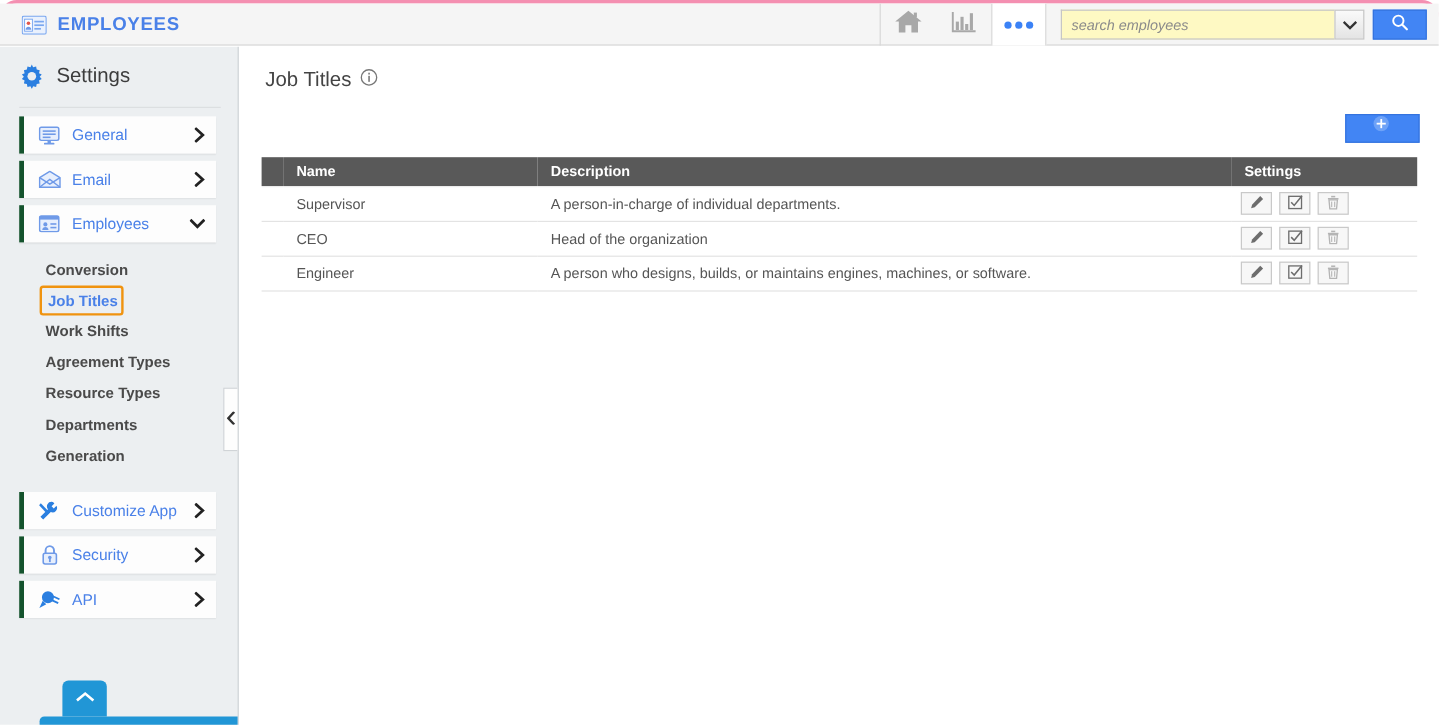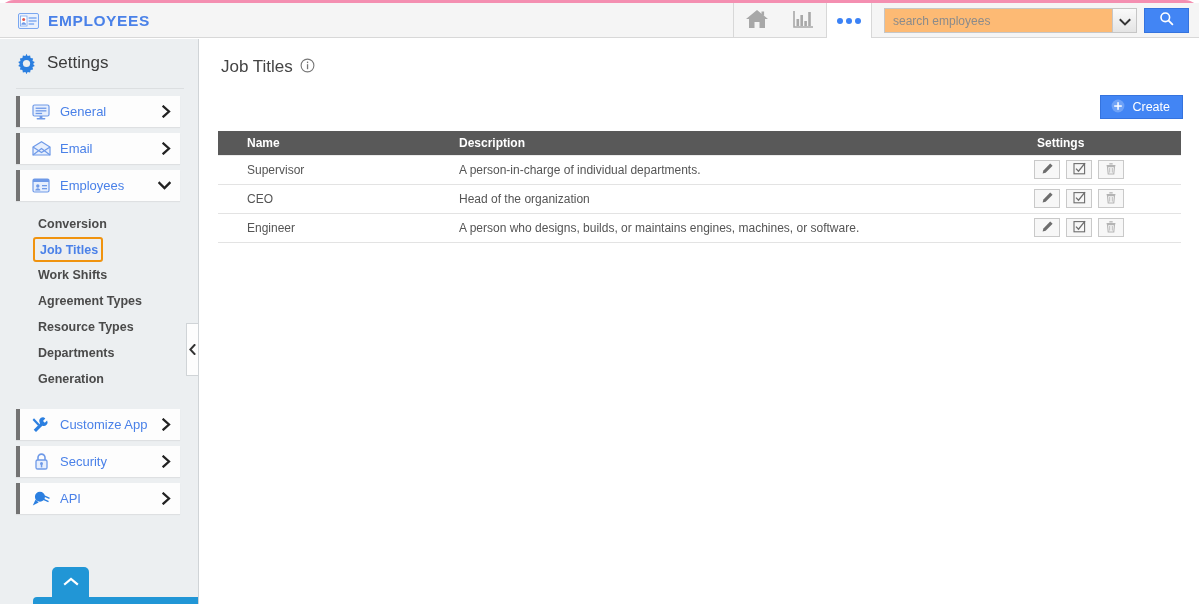--- a/index.html
+++ b/index.html
@@ -55,24 +55,25 @@
   }
   .dots { display: flex; gap: 3px; }
   .dots i { width: 6px; height: 6px; border-radius: 50%; background: #3b82f6; display:block; }
 
   .search-wrap {
     display: flex; align-items: center; padding: 0 10px 0 12px;
   }
   .search-input {
     width: 228px; height: 25px;
     border: 1px solid #c6c6c6; border-right: none;
-    background: #fdba74; padding: 0 8px;
+    background: #fef9c3; padding: 0 8px;
     font-size: 12px; color: #555;
     font-family: "Liberation Sans", sans-serif;
     outline: none;
+    font-style: italic;
   }
   .search-input::placeholder { color: #8b8b8b; }
   .search-caret {
     width: 25px; height: 25px;
     border: 1px solid #c6c6c6;
     background: linear-gradient(#fafafa,#e4e4e4);
     display: flex; align-items: center; justify-content: center;
     cursor: pointer;
   }
   .search-go {
@@ -97,21 +98,21 @@
   .settings-title { font-size: 17px; color: #3c3c3c; }
   .settings-rule {
     height: 1px; background: #dcdfe1; margin: 0 14px 7px 16px;
   }
 
   .acc-item {
     position: relative;
     margin: 0 18px 6px 16px;
     height: 31px;
     background: #fdfdfd;
-    border-left: 4px solid #737373;
+    border-left: 4px solid #14532d;
     display: flex; align-items: center;
     cursor: pointer;
     box-shadow: 0 1px 1px rgba(0,0,0,.06);
   }
   .acc-ico { width: 22px; margin: 0 8px 0 10px; display:flex; align-items:center; justify-content:center; }
   .acc-label { font-size: 13px; color: #4a81e8; flex: 1; }
   .acc-chev { margin-right: 9px; display:flex; align-items:center; }
 
   .submenu { padding: 4px 0 6px 0; }
   .sub-item {
@@ -161,20 +162,21 @@
   }
   .page-title { font-size: 17px; color: #444; }
 
   .create-btn {
     position: absolute; right: 16px; top: 56px;
     height: 24px; padding: 0 12px 0 10px;
     background: #4285f4; border: 1px solid #3573de;
     color: #fff; font-size: 12.5px;
     display: flex; align-items: center; gap: 7px;
     cursor: pointer;
+    flex-direction: column;
   }
 
   .table-wrap {
     position: absolute; left: 18px; top: 92px;
     width: 963px;
   }
   table { width: 100%; border-collapse: collapse; table-layout: fixed; }
   thead th {
     background: #595959; color: #fff;
     font-size: 12px; font-weight: bold;

